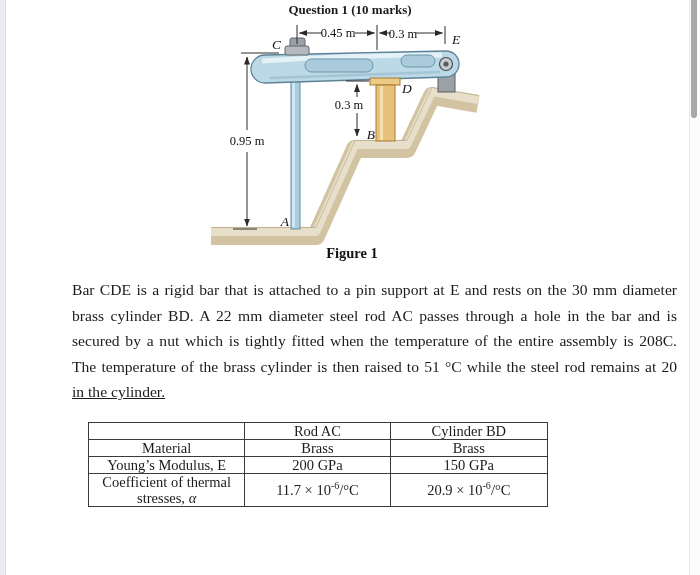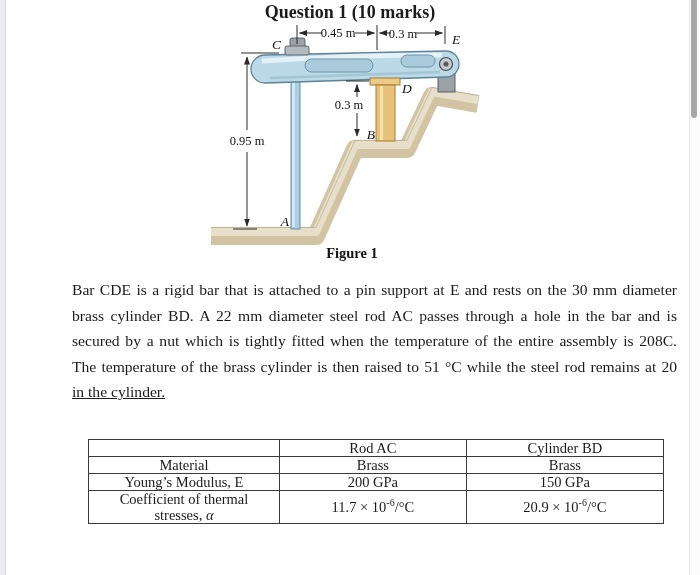--- a/index.html
+++ b/index.html
@@ -7,33 +7,33 @@
     width:700px;height:575px;position:relative;overflow:hidden;
     background:#ffffff;
     font-family:"Liberation Serif", serif;
     color:#1b1b1b;
   }
   
   .edge-left{position:absolute;left:0;top:0;width:5px;height:575px;background:#ecedf2;border-right:1px solid #dadbe0;}
   .scroll-track{position:absolute;right:0;top:0;width:10px;height:575px;background:#fcfcfc;border-left:1px solid #e7e7ea;}
   .scroll-thumb{position:absolute;left:1px;top:0;width:6px;height:118px;background:#a8a8a8;border-radius:0 0 3px 3px;}
   
-  .q-title{position:absolute;top:2px;left:0;width:700px;text-align:center;font-weight:bold;font-size:18px;}
+  .q-title{position:absolute;top:2px;left:0;width:700px;text-align:center;font-weight:bold;font-size:13px;}
   
   .fig{position:absolute;left:210px;top:20px;}
   .fig text{font-family:"Liberation Serif", serif;fill:#111;}
   .dim-label{font-size:12.5px;}
   .pt-label{font-size:13.5px;font-style:italic;}
   .fig-caption{font-size:14.5px;font-weight:bold;}
   
   .para{position:absolute;left:72px;top:277px;width:605px;font-size:15.6px;}
   .para .pline{line-height:25.5px;height:25.5px;text-align:justify;text-align-last:justify;white-space:nowrap;}
   .para .pline.last{text-align-last:left;text-decoration:underline;}
   
-  .props{position:absolute;left:88px;top:439px;width:576px;border-collapse:collapse;font-size:14.5px;}
+  .props{position:absolute;left:88px;top:422px;width:460px;border-collapse:collapse;font-size:14.5px;}
   .props td{border:1px solid #3a3a3a;text-align:center;vertical-align:middle;padding:0 4px;line-height:16px;}
   .props .r1{height:16px;}
   .props .r2{height:16px;}
   .props .r3{height:17px;}
   .props .r4{height:33px;}
   .props .sym{font-style:italic;}
   .props sup{font-size:10px;line-height:0;}
   .c1{width:174px;}
   .c2{width:170px;}
   .c3{width:180px;}

